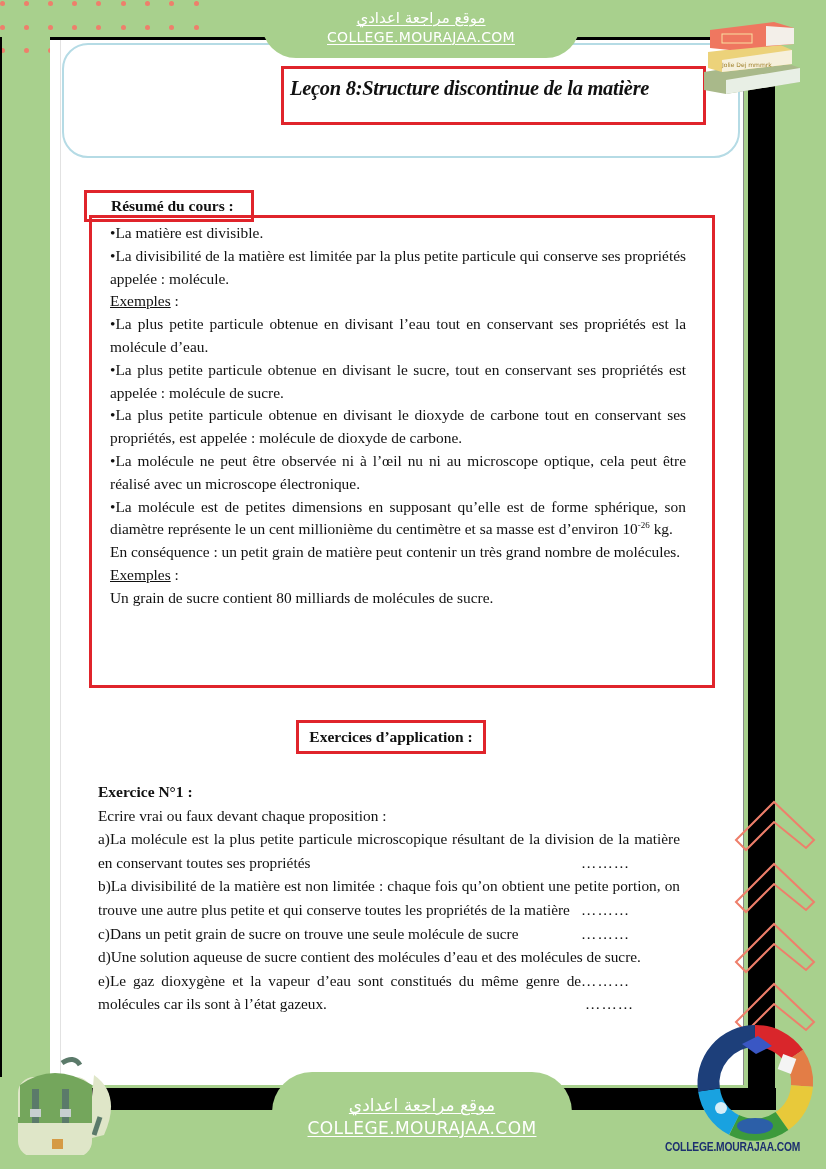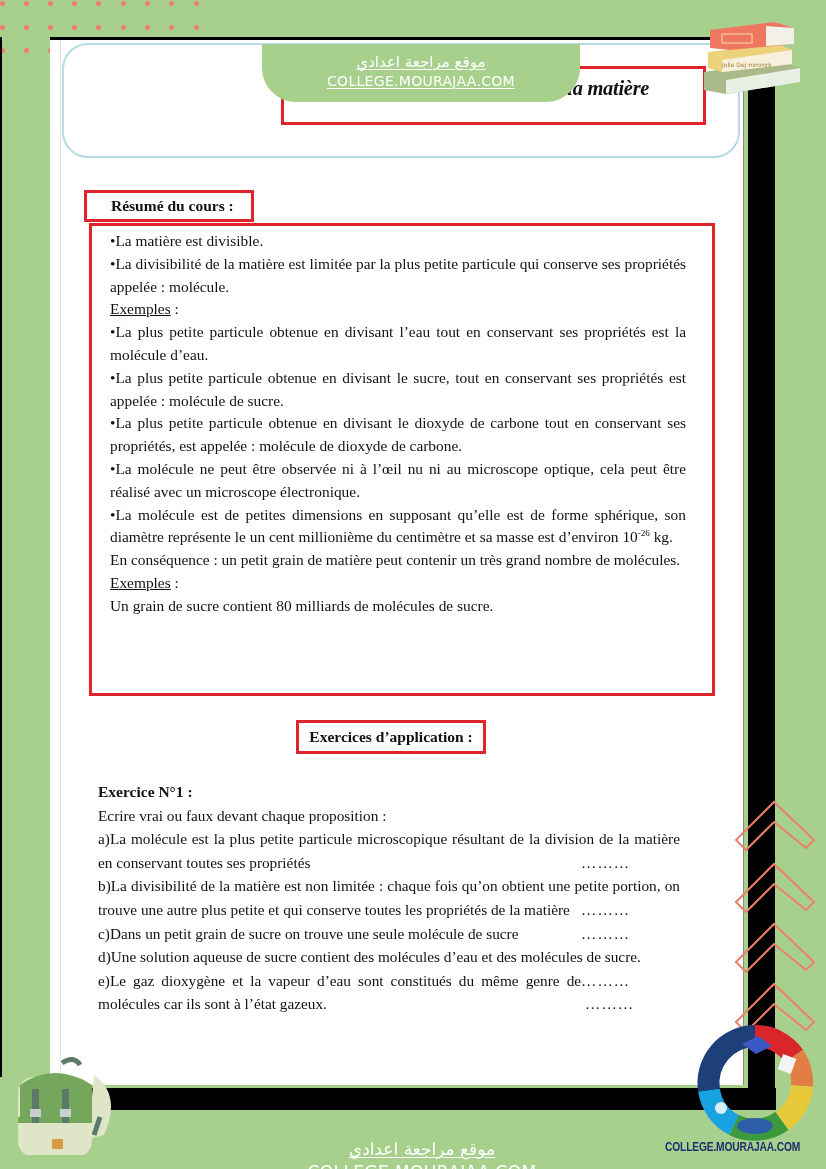--- a/index.html
+++ b/index.html
@@ -14,31 +14,31 @@
   .page-inner-line { position: absolute; left: 60px; top: 40px; width: 1px; height: 1045px; background: #e2e2e2; }
 
   .title-box { position: absolute; left: 62px; top: 43px; width: 678px; height: 115px; border: 2px solid #b5dbe5; border-radius: 26px; background: transparent; }
   .lesson-title { position: absolute; left: 281px; top: 66px; width: 425px; height: 59px; border: 3px solid #e0242b; display: flex; align-items: flex-start; padding: 6px 0 0 6px; }
   .lesson-title span { font-family: "Liberation Serif", serif; font-weight: bold; font-style: italic; font-size: 22px; letter-spacing: -0.3px; transform: scaleX(0.93); transform-origin: left; white-space: nowrap; }
 
   .section-label { position: absolute; border: 3px solid #e0242b; font-weight: bold; font-size: 15.5px; display: flex; align-items: center; }
   .resume-label { left: 84px; top: 190px; width: 170px; height: 32px; padding-left: 24px; }
   .exos-label { left: 296px; top: 720px; width: 190px; height: 34px; justify-content: center; }
 
-  .resume-box { position: absolute; left: 89px; top: 223px; width: 626px; height: 473px; border: 3px solid #e0242b; padding: 4px 26px 0 18px; font-size: 15.4px; line-height: 22.8px; }
+  .resume-box { position: absolute; left: 89px; top: 215px; width: 626px; height: 473px; border: 3px solid #e0242b; padding: 4px 26px 0 18px; font-size: 15.4px; line-height: 22.8px; }
   .resume-box p { text-align: justify; }
   .u { text-decoration: underline; margin-top: 36px; }
   sup { font-size: 9px; line-height: 0; }
 
   .exos { position: absolute; left: 98px; top: 768px; width: 582px; font-size: 15.3px; line-height: 23.6px; margin-top: 12px; }
   .exos .ex-title { font-weight: bold; font-size: 15.5px; }
   .exos p { text-align: justify; }
   .dots-fill { float: right; letter-spacing: 1px; }
 
-  .banner { position: absolute; background: #a8d08d; color: #fff; text-align: center; font-family: "DejaVu Sans", sans-serif; font-weight: bold; margin-top: 44px; }
+  .banner { position: absolute; background: #a8d08d; color: #fff; text-align: center; font-family: "DejaVu Sans", sans-serif; font-weight: bold; }
   .banner .ar, .banner .en { display: block; text-decoration: underline; text-decoration-thickness: 1px; text-underline-offset: 2px; }
   .banner-top { left: 262px; top: 0; width: 318px; height: 58px; border-radius: 0 0 34px 34px; padding-top: 9px; }
   .banner-top .ar { font-size: 15px; line-height: 19px; font-weight: normal; }
   .banner-top .en { font-size: 14px; line-height: 19px; font-weight: normal; letter-spacing: 0.3px; }
   .banner-bottom { left: 272px; top: 1072px; width: 300px; height: 97px; border-radius: 40px 40px 0 0; padding-top: 22px; }
   .banner-bottom .ar { font-size: 17px; line-height: 23px; font-weight: normal; }
   .banner-bottom .en { font-size: 17px; line-height: 23px; font-weight: normal; letter-spacing: 0.4px; }
 
   .deco { position: absolute; }
   .brand-text { position: absolute; left: 665px; top: 1140px; font-family: "Liberation Sans", sans-serif; font-weight: bold; font-size: 12.5px; color: #1d2f6f; letter-spacing: -0.2px; transform: scaleX(0.82); transform-origin: left; white-space: nowrap; }

